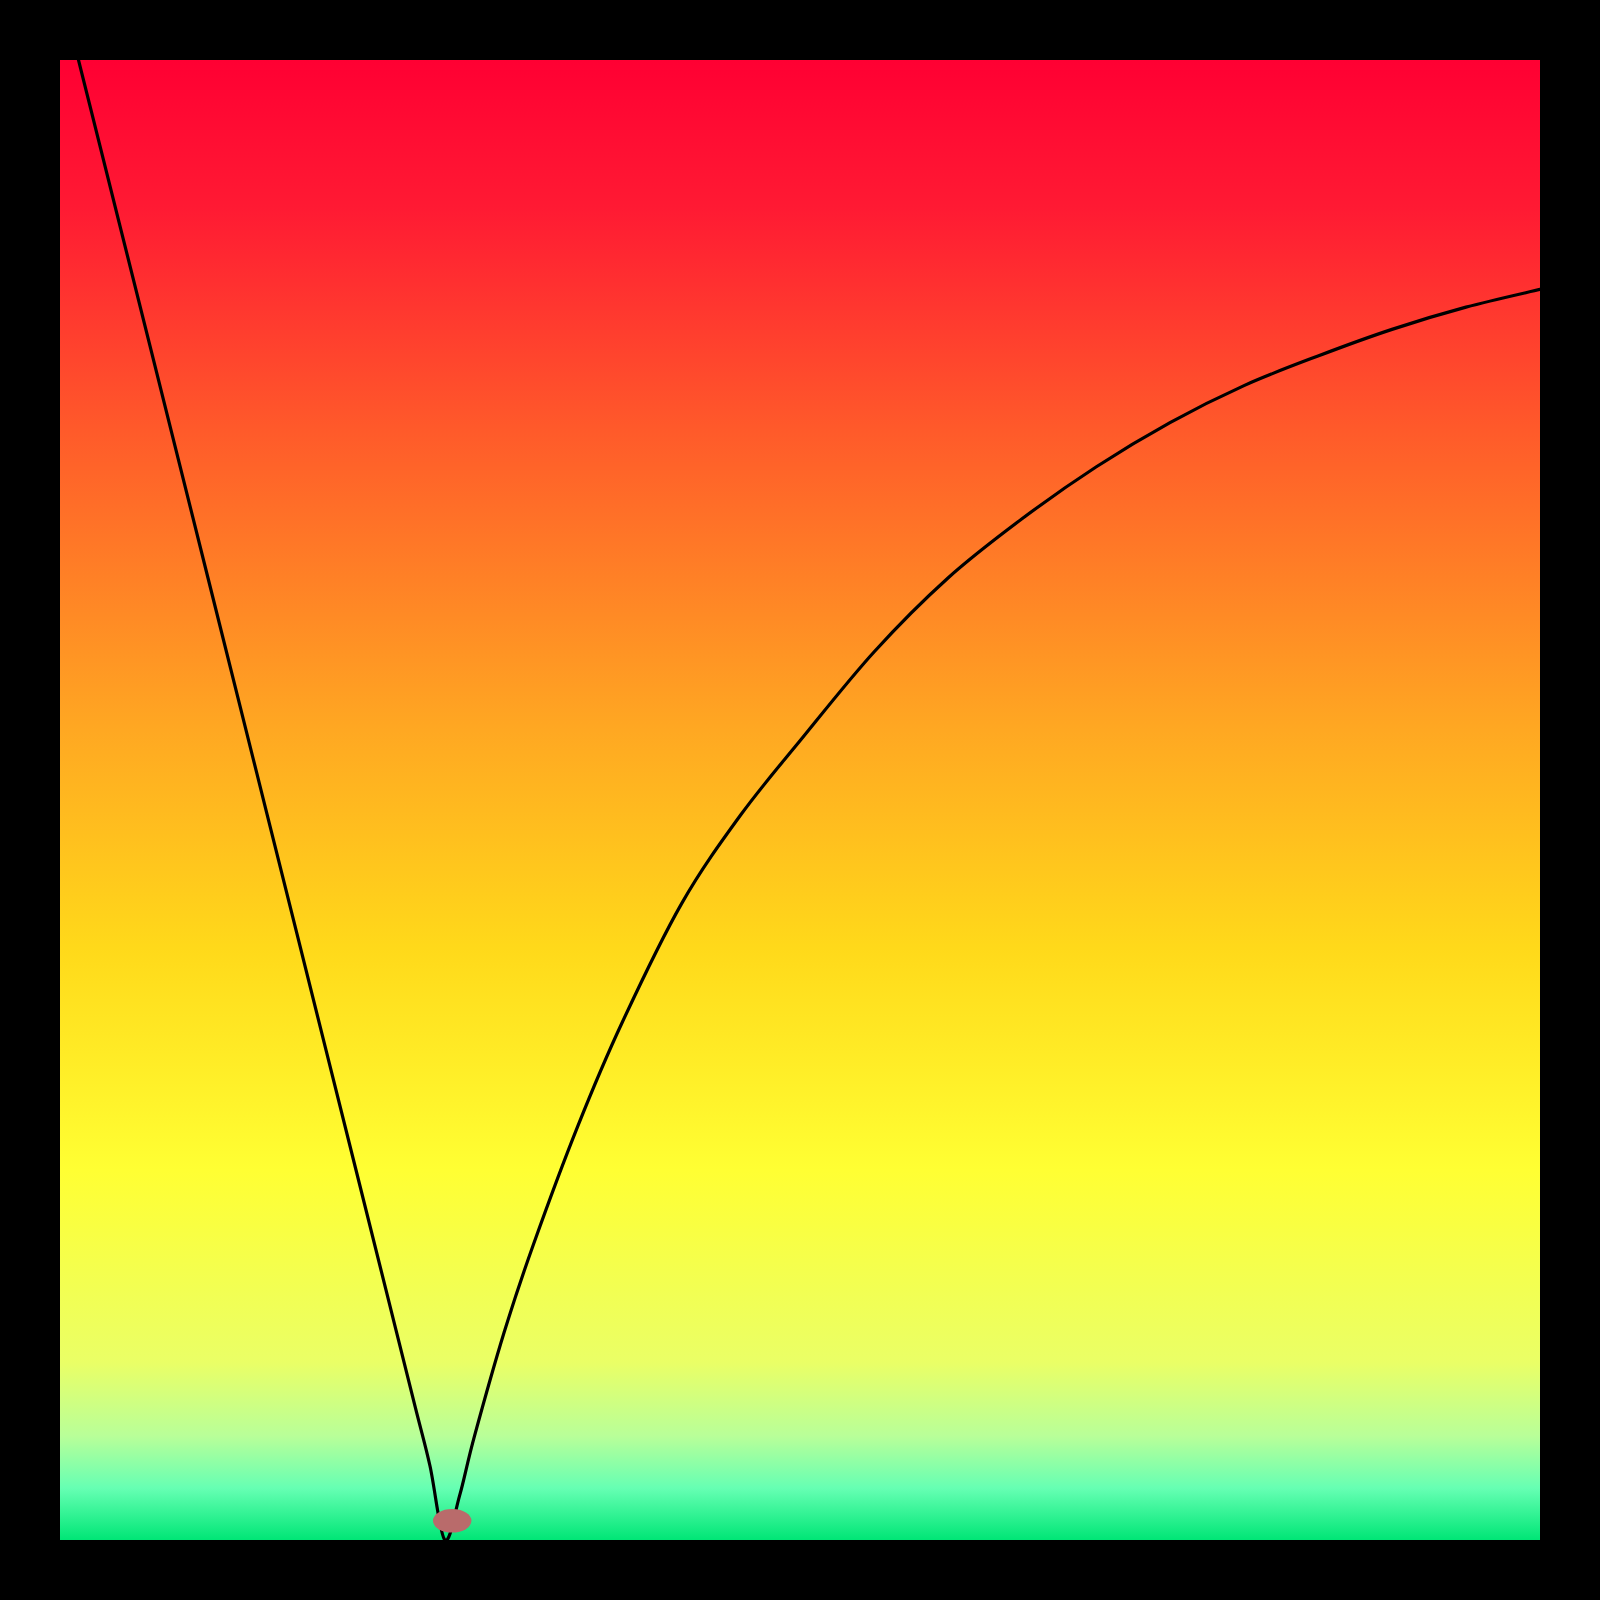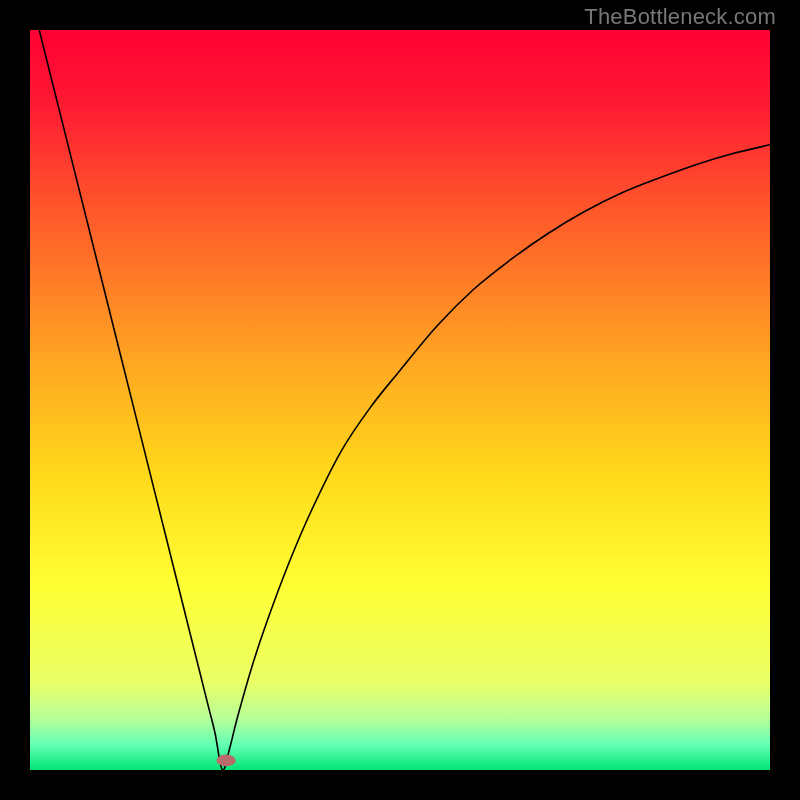--- a/index.html
+++ b/index.html
@@ -51,14 +51,13 @@
             <stop offset="93%" stop-color="#b8ff99"></stop>
             <stop offset="96.5%" stop-color="#66ffb3"></stop>
             <stop offset="100%" stop-color="#00e676"></stop>
           </linearGradient>
       </defs>
       <rect id="bg-rect" x="0" y="0" width="740" height="740" fill="url(#bg-grad)"></rect>
       <path id="curve-path" fill="none" d="M 0 -37 C 2.466666666666667 -27.133333333333326, 9.866666666666667 2.4666666666667147, 14.8 22.200000000000045 C 19.733333333333334 41.93333333333338, 24.666666666666668 61.66666666666667, 29.6 81.39999999999998 C 34.53333333333333 101.13333333333328, 39.46666666666667 120.86666666666656, 44.4 140.5999999999999 C 49.33333333333333 160.33333333333326, 54.266666666666666 180.06666666666672, 59.2 199.80000000000007 C 64.13333333333334 219.53333333333342, 69.06666666666666 239.26666666666668, 74 259 C 78.93333333333334 278.73333333333335, 83.86666666666666 298.4666666666667, 88.8 318.20000000000005 C 93.73333333333333 337.9333333333334, 98.66666666666667 357.6666666666667, 103.60000000000001 377.40000000000003 C 108.53333333333335 397.1333333333334, 113.46666666666667 416.8666666666667, 118.4 436.6 C 123.33333333333334 456.33333333333337, 128.26666666666665 476.0666666666666, 133.2 495.79999999999995 C 138.13333333333333 515.5333333333333, 143.06666666666666 535.2666666666667, 148 555 C 152.93333333333334 574.7333333333333, 157.86666666666667 594.4666666666667, 162.8 614.2 C 167.73333333333335 633.9333333333334, 173.9 658.6, 177.6 673.4 C 181.29999999999998 688.1999999999999, 182.53333333333333 691.9, 185 703 C 187.46666666666667 714.1, 189.93333333333334 737.5333333333333, 192.4 740 C 194.86666666666667 742.4666666666667, 197.33333333333334 726.4333333333333, 199.8 717.8 C 202.26666666666668 709.1666666666666, 203.50000000000003 701.7666666666667, 207.20000000000002 688.2 C 210.9 674.6333333333334, 217.06666666666666 652.4333333333333, 222 636.4 C 226.93333333333334 620.3666666666667, 230.63333333333335 609.2666666666667, 236.8 592 C 242.96666666666667 574.7333333333333, 251.6 551.3, 259 532.8 C 266.4 514.3, 272.56666666666666 499.5, 281.2 481 C 289.8333333333333 462.5, 300.93333333333334 439.06666666666666, 310.8 421.8 C 320.6666666666667 404.53333333333336, 330.53333333333336 390.9666666666667, 340.40000000000003 377.40000000000003 C 350.2666666666667 363.83333333333337, 358.9 353.96666666666664, 370 340.4 C 381.1 326.8333333333333, 394.66666666666674 309.56666666666666, 407.00000000000006 296 C 419.33333333333337 282.43333333333334, 431.6666666666667 270.1, 444 259 C 456.3333333333333 247.9, 468.6666666666667 238.65000000000003, 481 229.40000000000003 C 493.3333333333333 220.15000000000003, 505.6666666666667 211.51666666666668, 518 203.5 C 530.3333333333334 195.48333333333332, 542.6666666666666 188.0833333333333, 555 181.29999999999995 C 567.3333333333334 174.51666666666662, 579.6666666666666 168.34999999999994, 592 162.79999999999995 C 604.3333333333334 157.24999999999997, 616.6666666666666 152.68666666666664, 629 148 C 641.3333333333334 143.31333333333336, 653.6666666666666 138.75000000000006, 666 134.68000000000006 C 678.3333333333334 130.61000000000007, 690.6666666666666 126.91000000000004, 703 123.58000000000004 C 715.3333333333334 120.25000000000004, 733.8333333333334 116.18000000000005, 740 114.70000000000005" stroke="#000000" stroke-width="1.6" stroke-linecap="round" stroke-linejoin="round"></path>
       <ellipse id="marker-dot" cx="196.10000000000002" cy="730.38" rx="9.620000000000001" ry="5.92" fill="#b96b6b"></ellipse>
     </svg>
   </div>
-  <div class="watermark">TheBottleneck.com</div>
 </div>
 
 </body></html>

